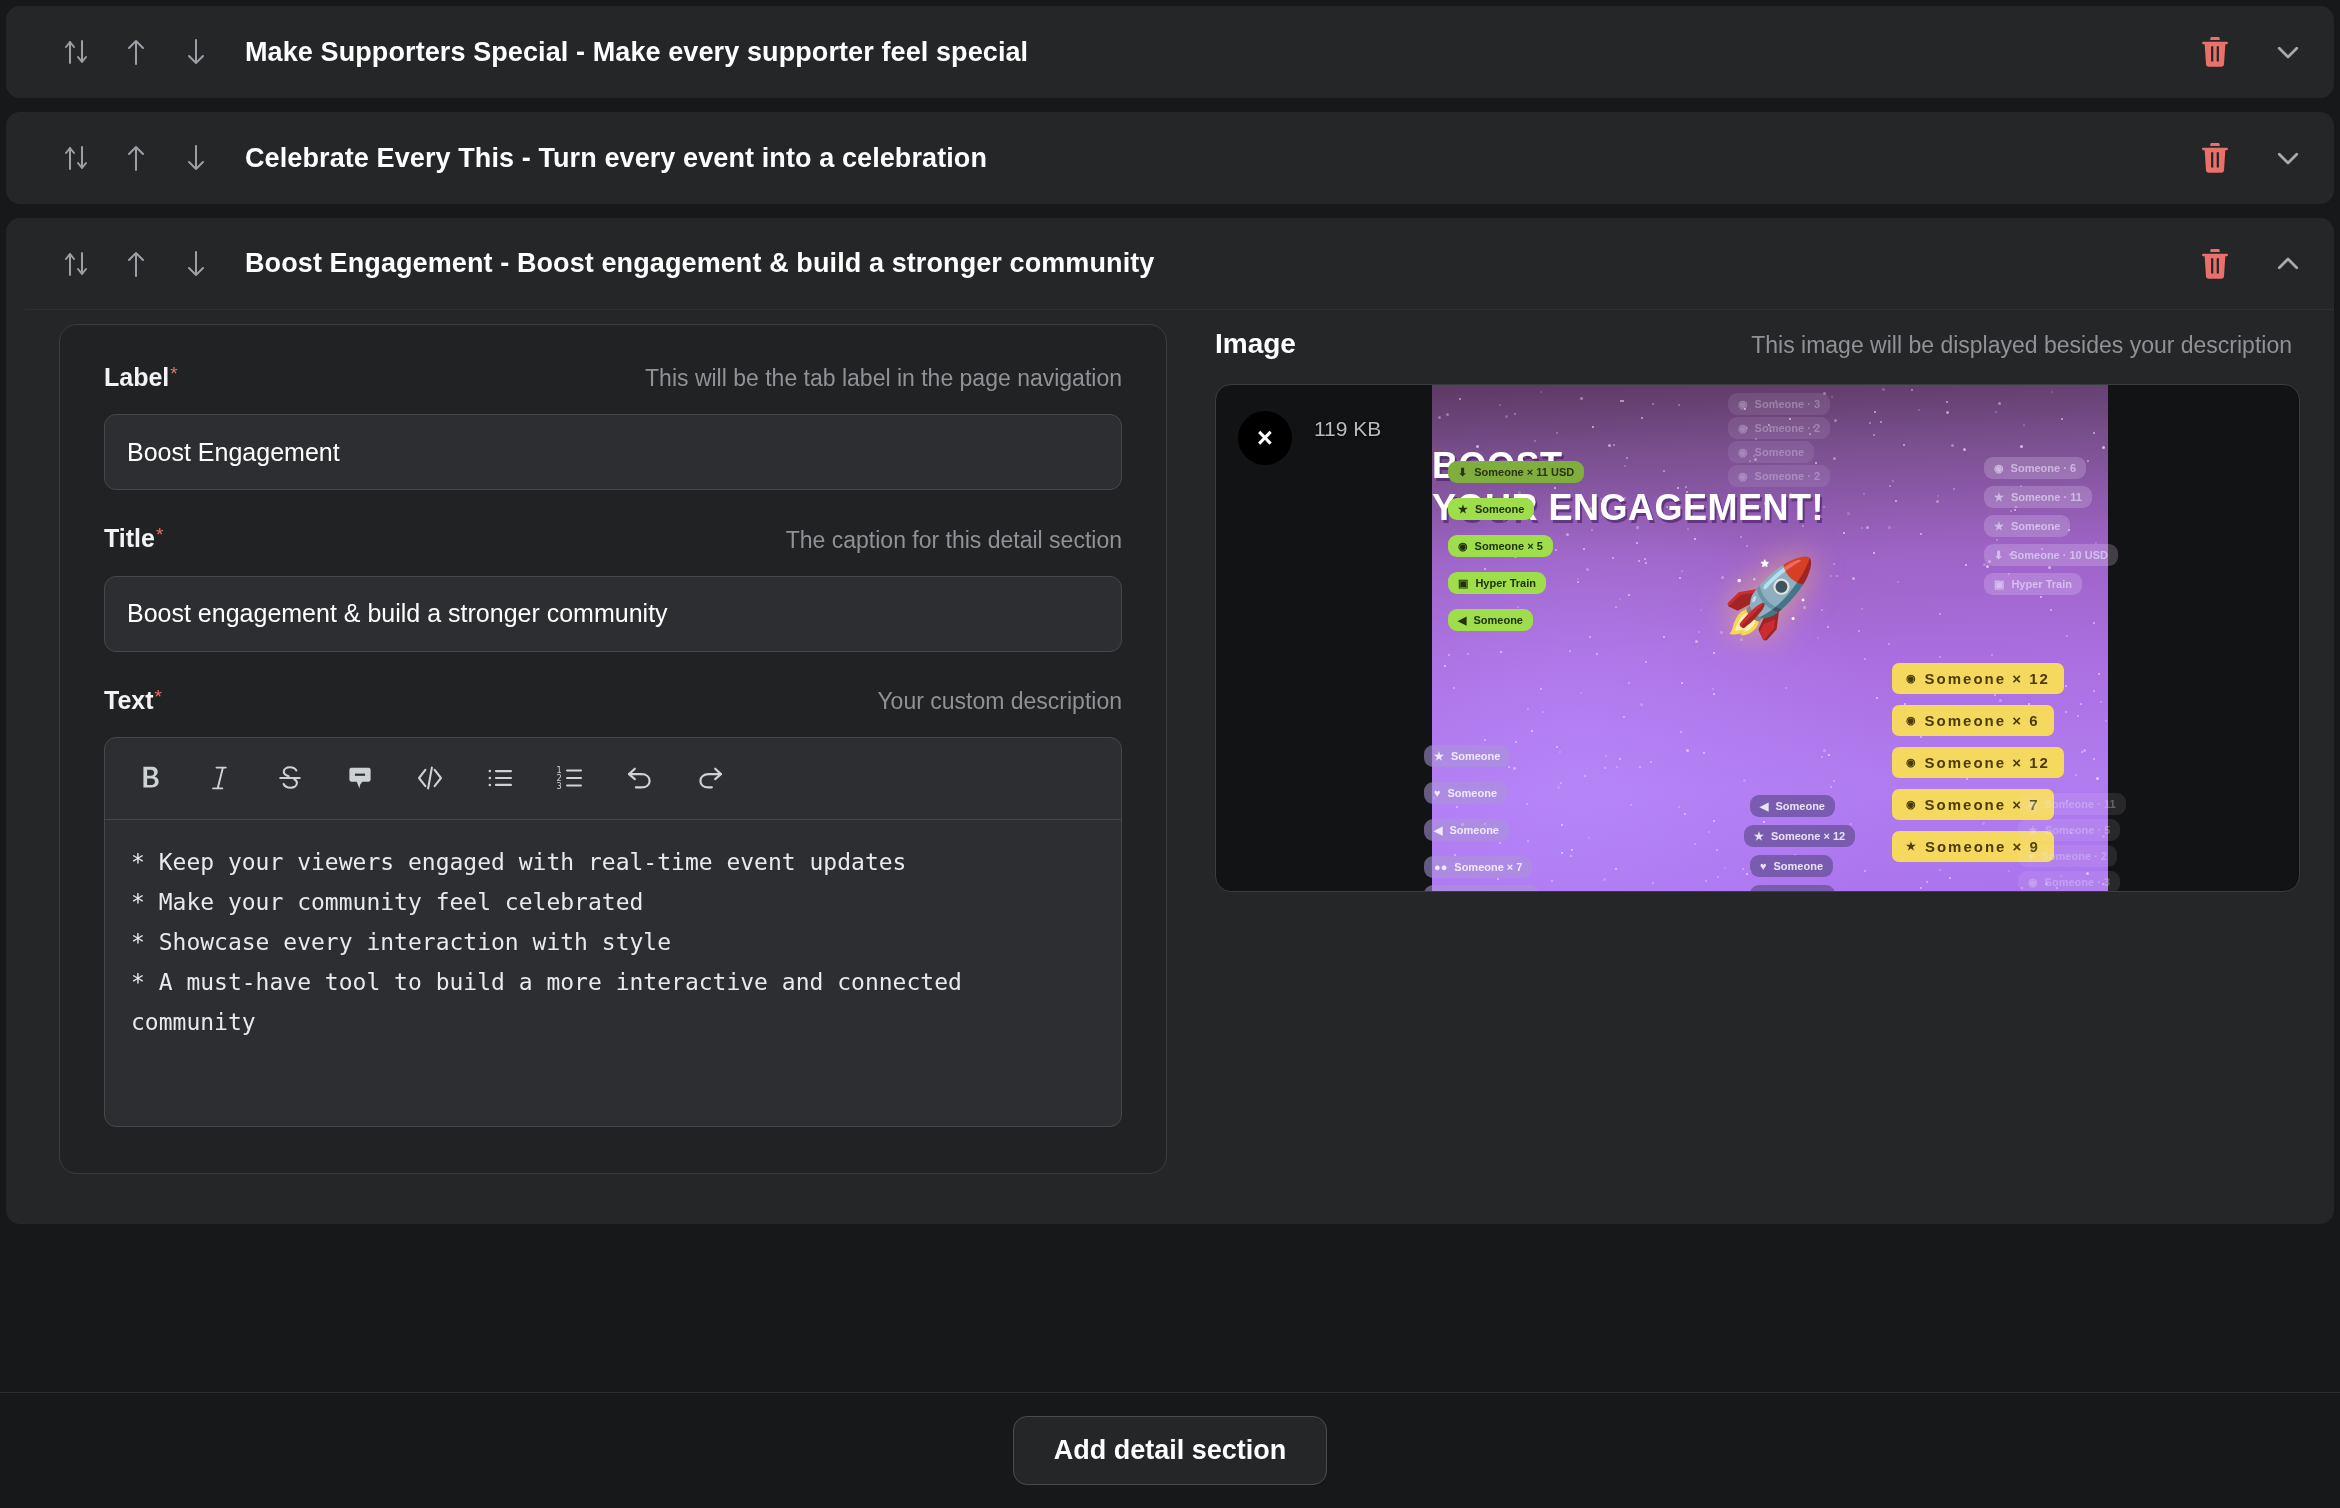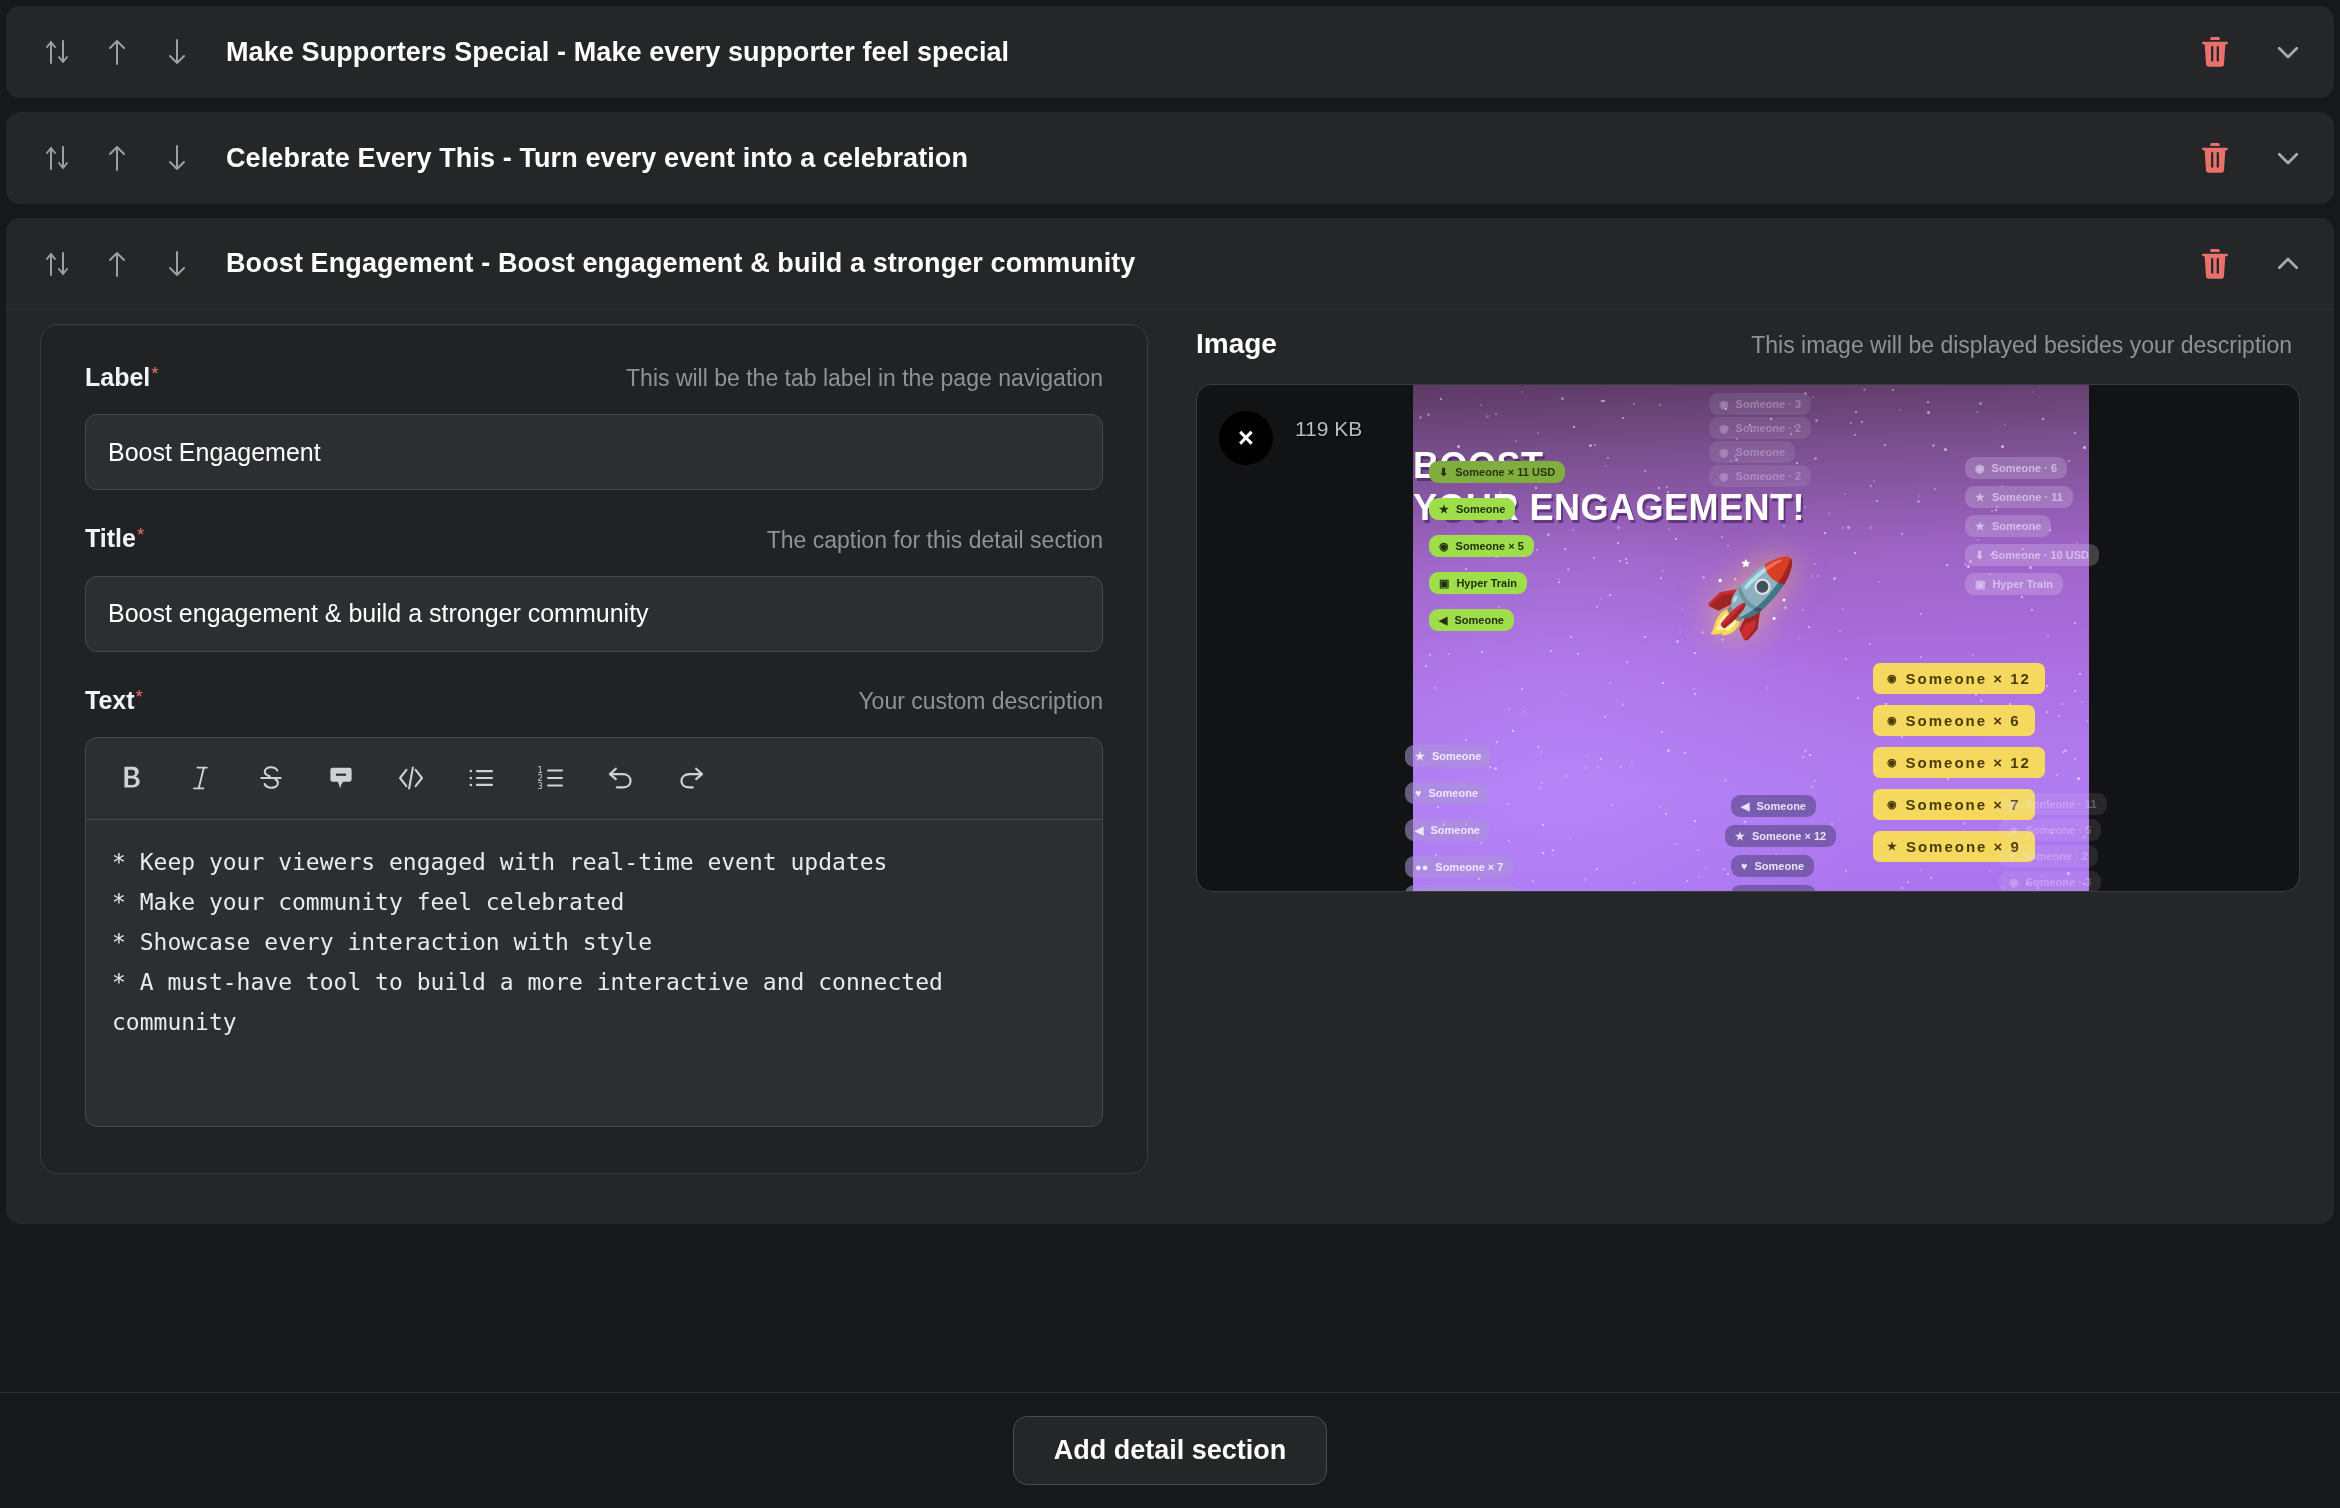--- a/index.html
+++ b/index.html
@@ -10,20 +10,21 @@
     overflow: hidden;
   }
   body { position: relative; }
 
   
   .section-row {
     background: #242628;
     border-radius: 14px;
     margin: 0 6px 14px 6px;
     position: relative;
+    padding-left: 19px;
   }
   .row-header {
     display: flex;
     align-items: center;
     height: 92px;
     padding: 0 26px 0 34px;
   }
   .drag-group { display: flex; align-items: center; gap: 26px; flex: 0 0 auto; }
   .icon-btn {
     width: 34px; height: 34px;

